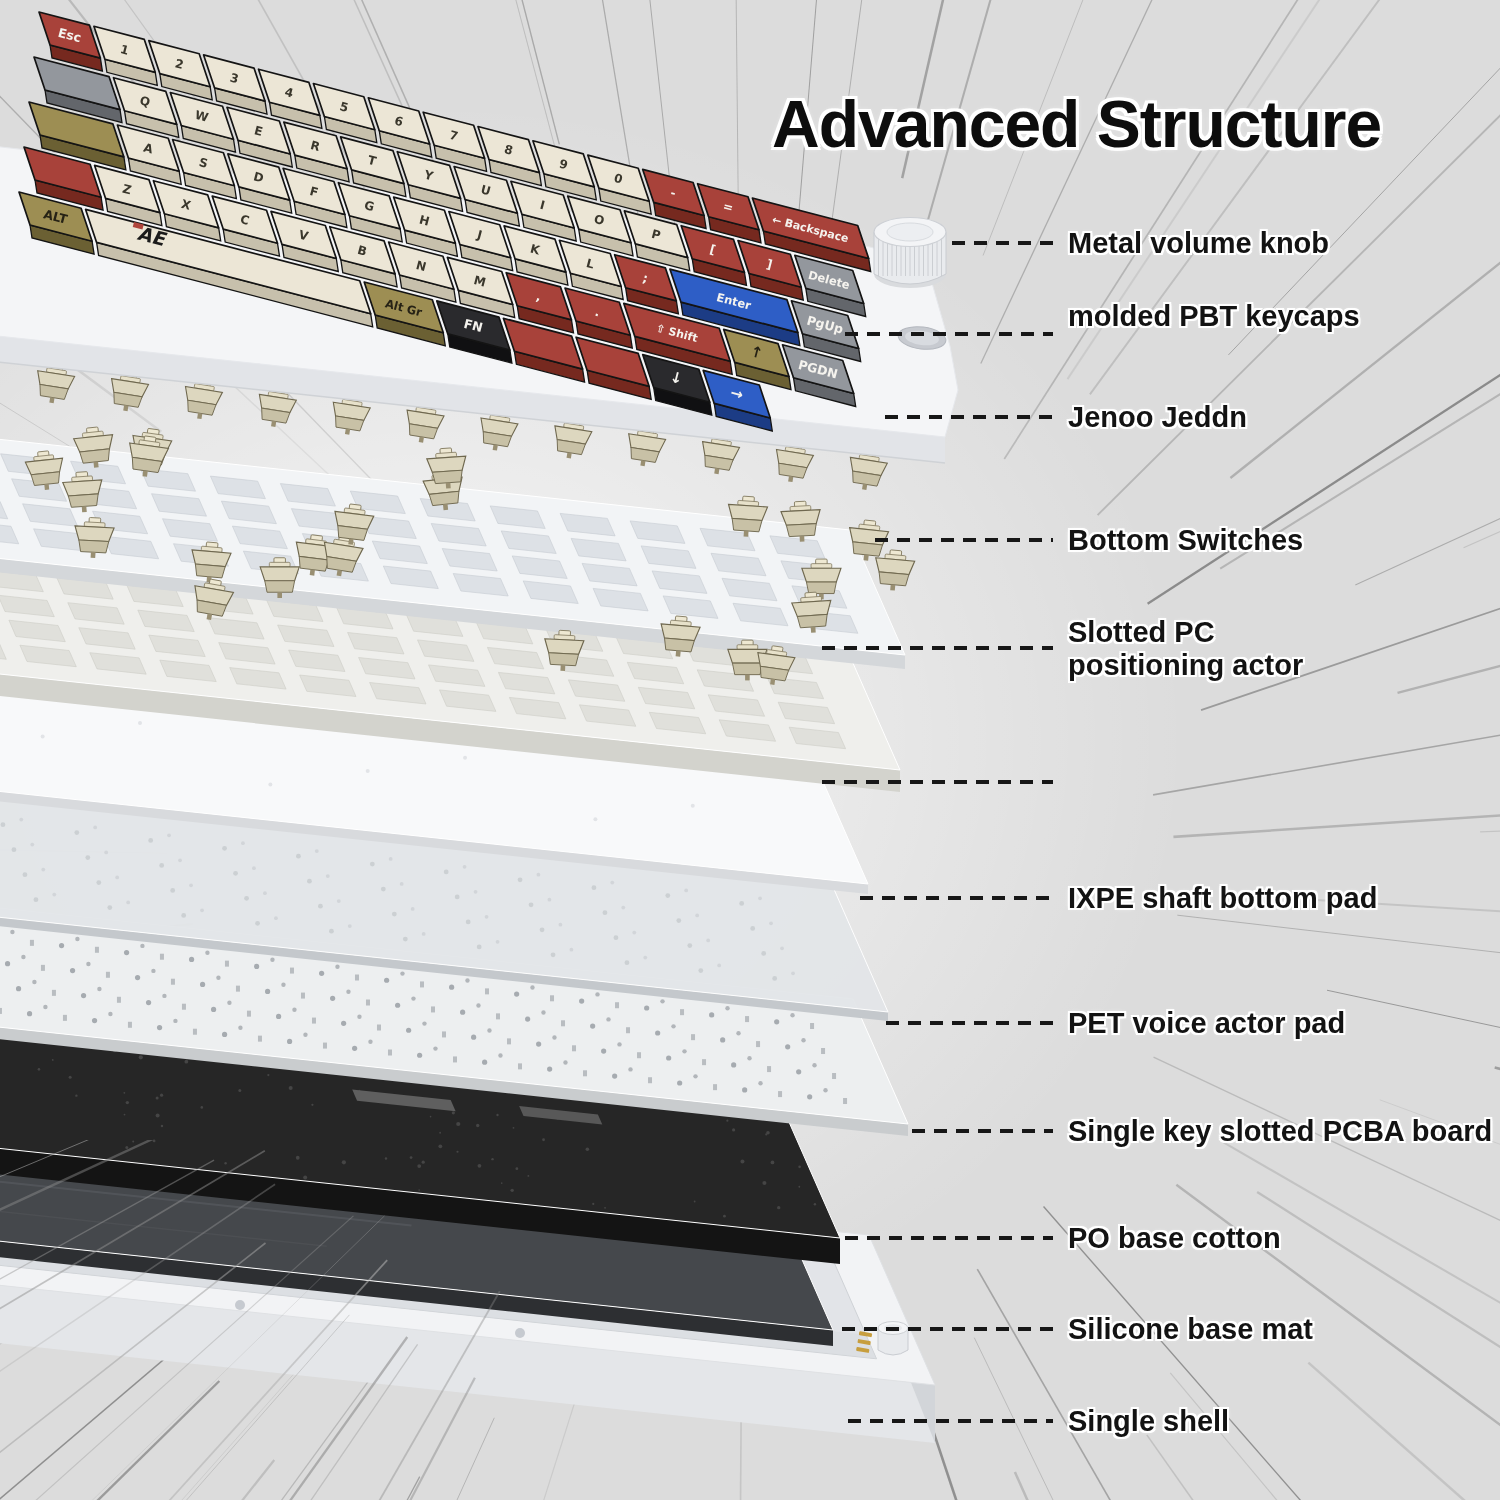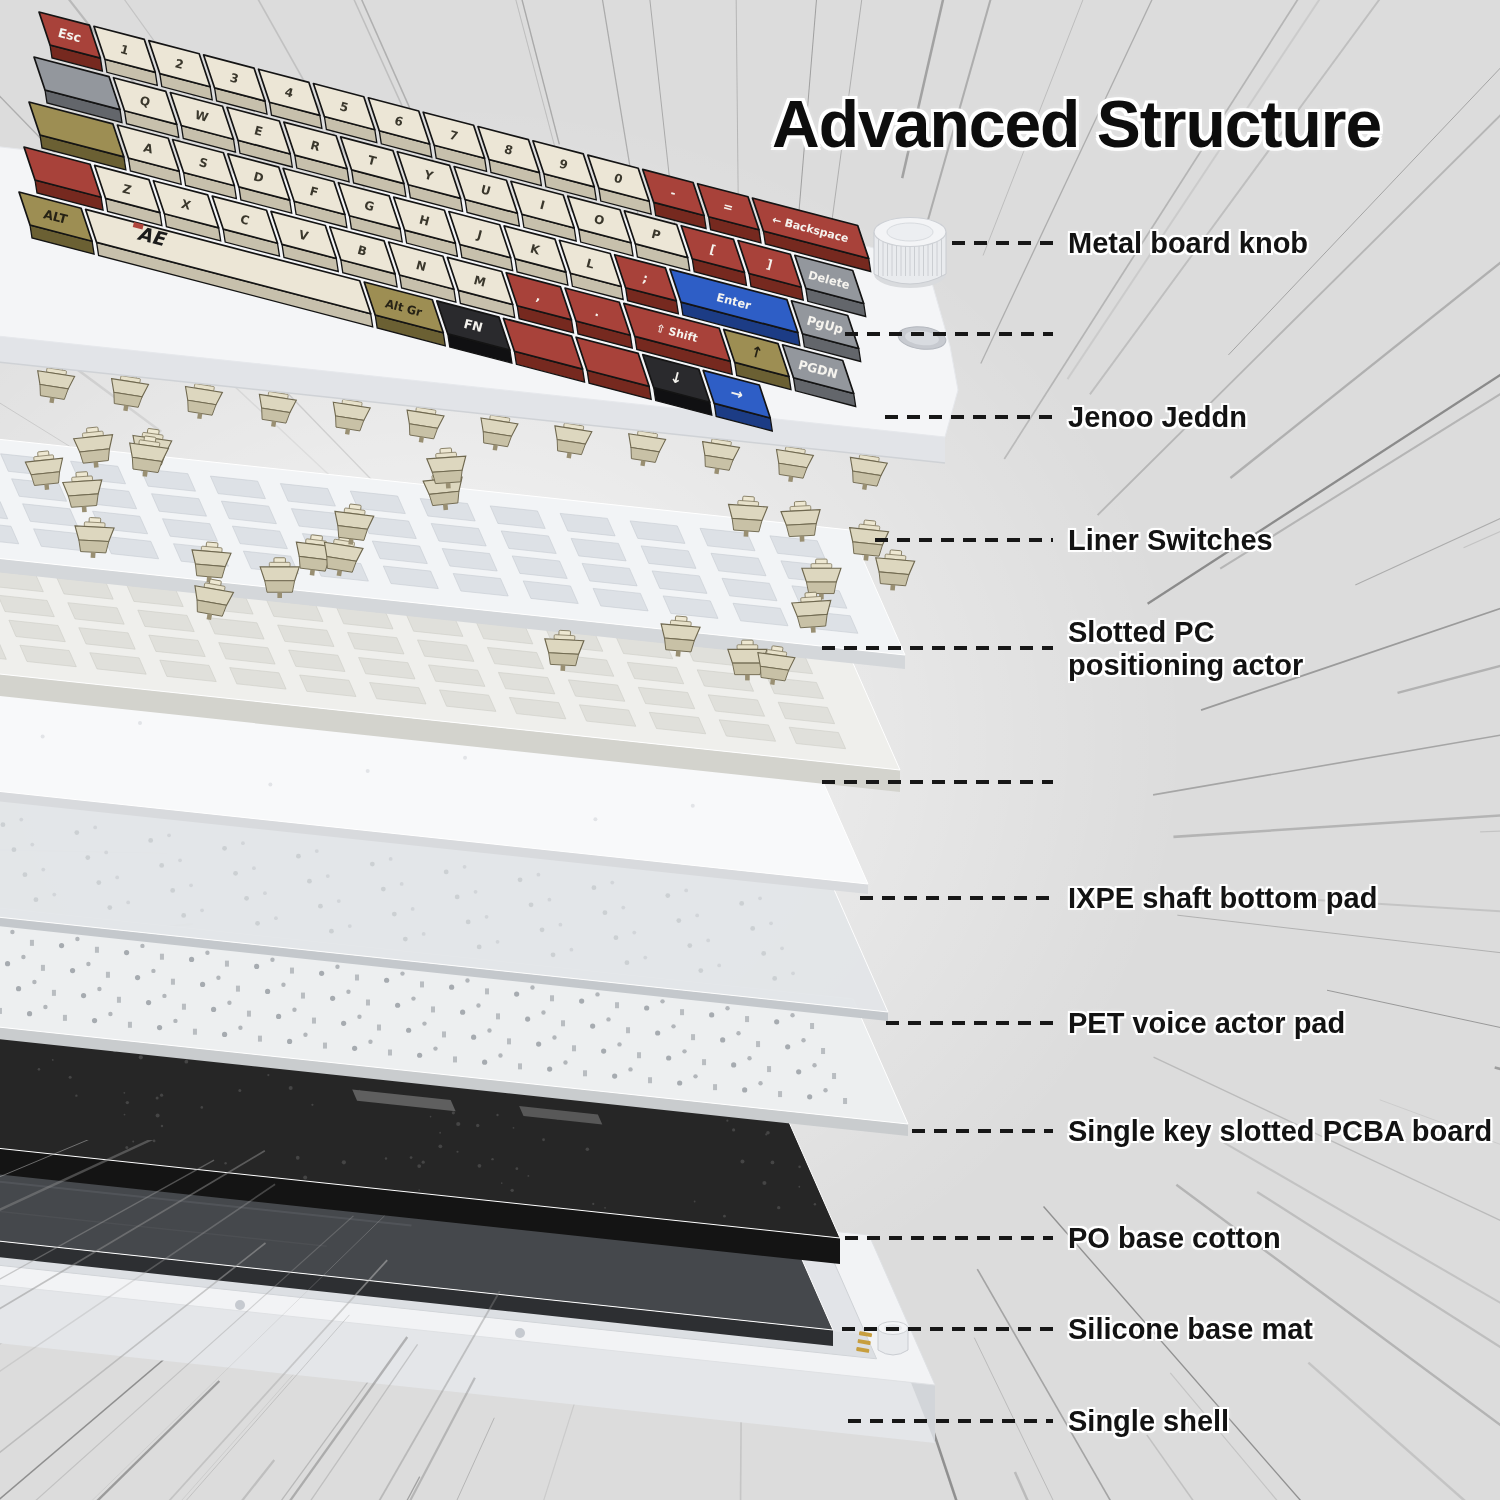--- a/index.html
+++ b/index.html
@@ -1114,38 +1114,39 @@
         <line x1="254.7759774900943" y1="1027.4932892434667" x2="-773.7412885660012" y2="1368.4132481420038" stroke="rgb(129,129,129)" stroke-width="2.16" opacity="0.46"></line>
         <line x1="227.05441126340986" y1="995.3044479467483" x2="-806.649651719652" y2="1255.3631108574207" stroke="rgb(138,138,138)" stroke-width="1.17" opacity="0.53"></line>
       </g>
     </svg>
 
   <h1 class="title">Advanced Structure</h1>
 
   <div class="clabel" style="top:227px">
     <div class="dash" style="left:952px;top:14px;width:101px"></div>
     <div class="txt">
-        <div>Metal board knob</div>
+        <div>Metal volume knob</div>
       </div>
   </div>
   <div class="clabel" style="top:300px">
     <div class="dash" style="left:845px;top:32px;width:208px"></div>
     <div class="txt">
+        <div>molded PBT keycaps</div>
       </div>
   </div>
   <div class="clabel" style="top:401px">
     <div class="dash" style="left:885px;top:14px;width:168px"></div>
     <div class="txt">
         <div>Jenoo Jeddn</div>
       </div>
   </div>
   <div class="clabel" style="top:524px">
     <div class="dash" style="left:875px;top:14px;width:178px"></div>
     <div class="txt">
-        <div>Liner Switches</div>
+        <div>Bottom Switches</div>
       </div>
   </div>
   <div class="clabel" style="top:616px">
     <div class="dash" style="left:822px;top:30px;width:231px"></div>
     <div class="txt">
         <div>Slotted PC</div>
         <div>positioning actor</div>
       </div>
   </div>
   <div class="clabel" style="top:747px">

